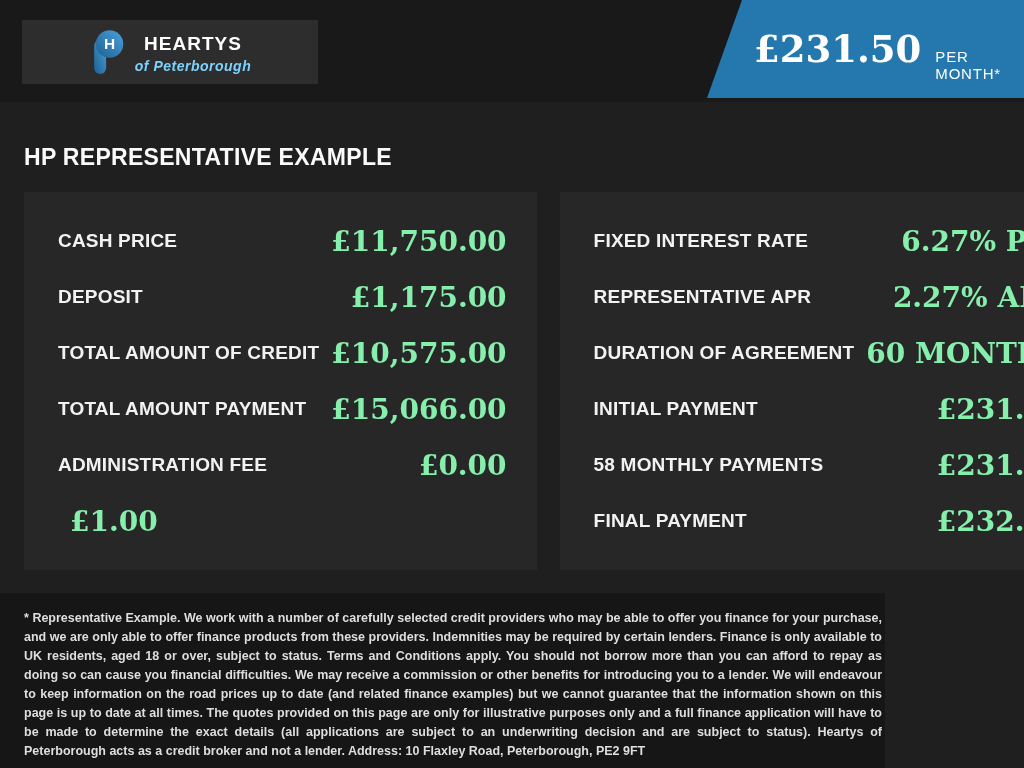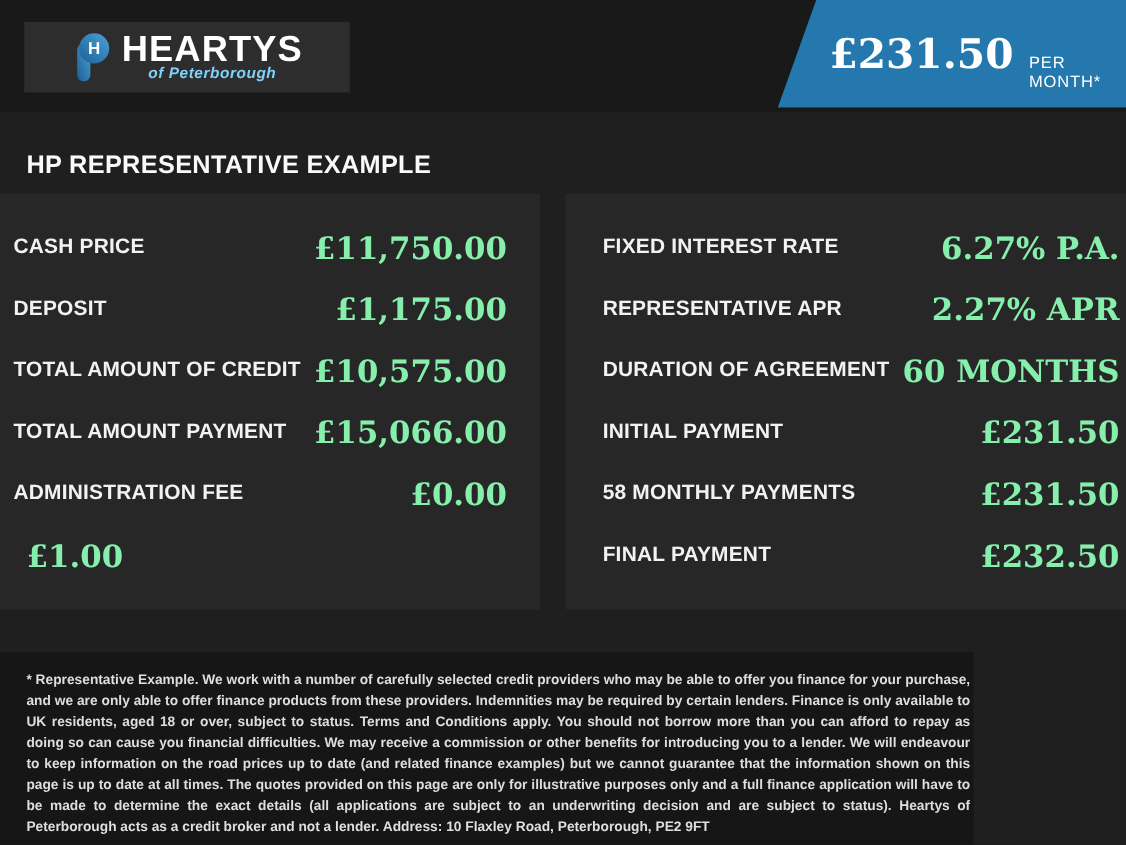--- a/index.html
+++ b/index.html
@@ -18,21 +18,21 @@
     background: #191919;
   }
   .logo-box {
     position: absolute; left: 22px; top: 20px; width: 296px; height: 64px;
     background: #2d2d2d;
     display: flex; align-items: center; justify-content: center; gap: 10px;
   }
   .logo-icon svg { display: block; }
   .logo-text { display: flex; flex-direction: column; align-items: center; }
   .logo-name {
-    color: #ffffff; font-size: 33px; font-weight: 700; letter-spacing: 1px; line-height: 27px;
+    color: #ffffff; font-size: 19px; font-weight: 700; letter-spacing: 1px; line-height: 27px;
   }
   .logo-tagline {
     color: #7dd3fc; font-size: 14px; font-style: italic; font-weight: 600;
     letter-spacing: 0.5px; line-height: 16px; margin-top: 1px;
   }
   .price-banner {
     position: absolute; left: 690px; top: 0; width: 334px; height: 98px;
     background: #2478ad;
     clip-path: polygon(52px 0, 334px 0, 334px 98px, 17px 98px);
     display: flex; align-items: baseline; justify-content: flex-start;
@@ -42,26 +42,26 @@
     font-family: "DejaVu Serif", serif;
     color: #ffffff; font-size: 37px; font-weight: 700; line-height: 98px;
   }
   .price-period {
     color: #ffffff; font-size: 15px; font-weight: 400; letter-spacing: 0.8px;
     margin-left: 14px;
   }
 
   
   .page-title {
-    position: absolute; left: 24px; top: 136px;
+    position: absolute; left: 24px; top: 144px;
     color: #fafafa; font-size: 23px; font-weight: 700; letter-spacing: 0.3px;
   }
   .panels {
-    position: absolute; left: 24px; top: 176px; width: 978px; height: 378px;
-    display: flex; gap: 23px; justify-content: center;
+    position: absolute; left: 24px; top: 192px; width: 978px; height: 378px;
+    display: flex; gap: 23px;
   }
   .panel {
     flex: 1 1 0; height: 378px; background: #272727;
     padding: 21px 30px 21px 34px;
     display: flex; flex-direction: column;
   }
   .row {
     height: 56px; display: flex; align-items: center; justify-content: space-between;
   }
   .row .label {

